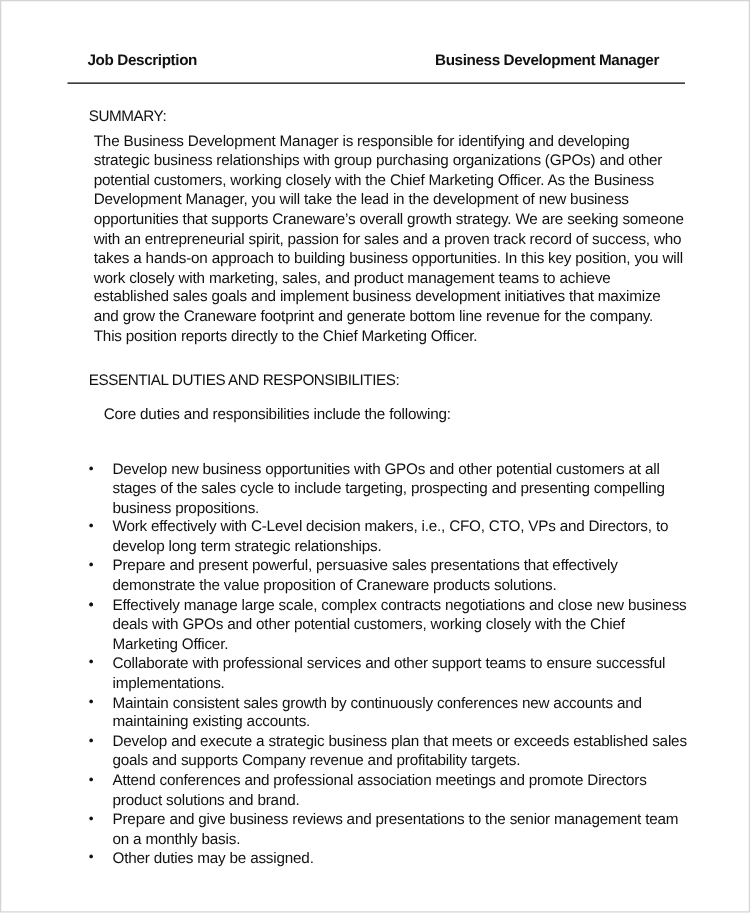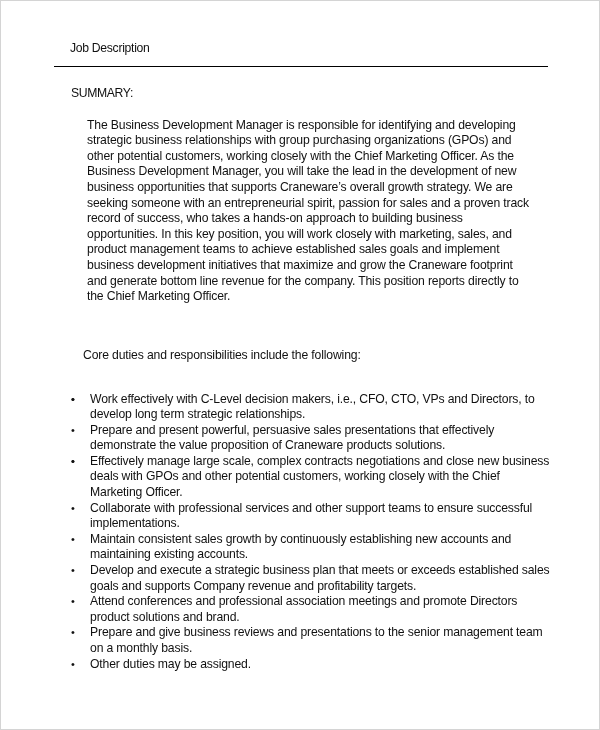--- a/index.html
+++ b/index.html
@@ -29,21 +29,21 @@
       left: 53px;
       top: 37px;
       width: 494px;
       height: 28px;
       border-bottom: 1.5px solid #000000;
     }
     .header-left {
       position: absolute;
       left: 16px;
       top: 3px;
-      font-weight: normal;
+      font-weight: bold;
       font-size: 12.2px;
       letter-spacing: -0.3px;
     }
     .header-right {
       position: absolute;
       left: 294px;
       top: 3px;
       font-weight: bold;
       font-size: 12.2px;
       letter-spacing: -0.3px;
@@ -52,21 +52,21 @@
       position: absolute;
       left: 70px;
       top: 85px;
       width: 480px;
     }
     .section-title {
       font-weight: normal;
       letter-spacing: -0.35px;
     }
     .summary-text {
-      margin: 16px;
+      margin: 4px;
     }
     .gap {
       height: 15.6px;
     }
     .duties-intro {
       margin: 12px;
     }
     ul.duties {
       list-style: none;
       margin: 0;
@@ -84,39 +84,41 @@
       text-align: left;
       font-size: 11px;
     }
   </style>
 </head>
 <body>
 
 <div class="page">
   <div class="header">
     <span class="header-left">Job Description</span>
+    <span class="header-right">Business Development Manager</span>
   </div>
 
   <div class="content">
     <div class="section-title">SUMMARY:</div>
     <p class="summary-text">The Business Development Manager is responsible for identifying and developing strategic business relationships with group purchasing organizations (GPOs) and other potential customers, working closely with the Chief Marketing Officer.  As the Business Development Manager, you will take the lead in the development of new business opportunities that supports Craneware’s overall growth strategy.  We are seeking someone with an entrepreneurial spirit, passion for sales and a proven track record of success, who takes a hands-on approach to building business opportunities.  In this key position, you will work closely with marketing, sales, and product management teams to achieve established sales goals and implement business development initiatives that maximize and grow the Craneware footprint and generate bottom line revenue for the company.  This position reports directly to the Chief Marketing Officer.</p>
 
     <div class="gap"></div>
 
+    <div class="section-title">ESSENTIAL DUTIES AND RESPONSIBILITIES:</div>
     <p class="duties-intro">Core duties and responsibilities include the following:</p>
 
     <div class="gap"></div>
 
     <ul class="duties">
-      <li><span class="bullet">•</span></li>
+      <li><span class="bullet">•</span><span>Develop new business opportunities with GPOs and other potential customers at all stages of the sales cycle to include targeting, prospecting and presenting compelling business propositions.</span></li>
       <li><span class="bullet">•</span><span>Work effectively with C-Level decision makers, i.e., CFO, CTO, VPs and Directors, to develop long term strategic relationships.</span></li>
       <li><span class="bullet">•</span><span>Prepare and present powerful, persuasive sales presentations that effectively demonstrate the value proposition of Craneware products solutions.</span></li>
       <li><span class="bullet">•</span></li>
       <li><span class="bullet">•</span><span>Effectively manage large scale, complex contracts negotiations and close new business deals with GPOs and other potential customers, working closely with the Chief Marketing Officer.</span></li>
       <li><span class="bullet">•</span><span>Collaborate with professional services and other support teams to ensure successful implementations.</span></li>
-      <li><span class="bullet">•</span><span>Maintain consistent sales growth by continuously establishing new accounts and maintaining existing accounts.</span></li>
+      <li><span class="bullet">•</span><span>Maintain consistent sales growth by continuously conferences new accounts and maintaining existing accounts.</span></li>
       <li><span class="bullet">•</span><span>Develop and execute a strategic business plan that meets or exceeds established sales goals and supports Company revenue and profitability targets.</span></li>
       <li><span class="bullet">•</span><span>Attend conferences and professional association meetings and promote Directors product solutions and brand.</span></li>
       <li><span class="bullet">•</span><span>Prepare and give business reviews and presentations to the senior management team on a monthly basis.</span></li>
       <li><span class="bullet">•</span><span>Other duties may be assigned.</span></li>
     </ul>
   </div>
 </div>
 
 </body></html>

